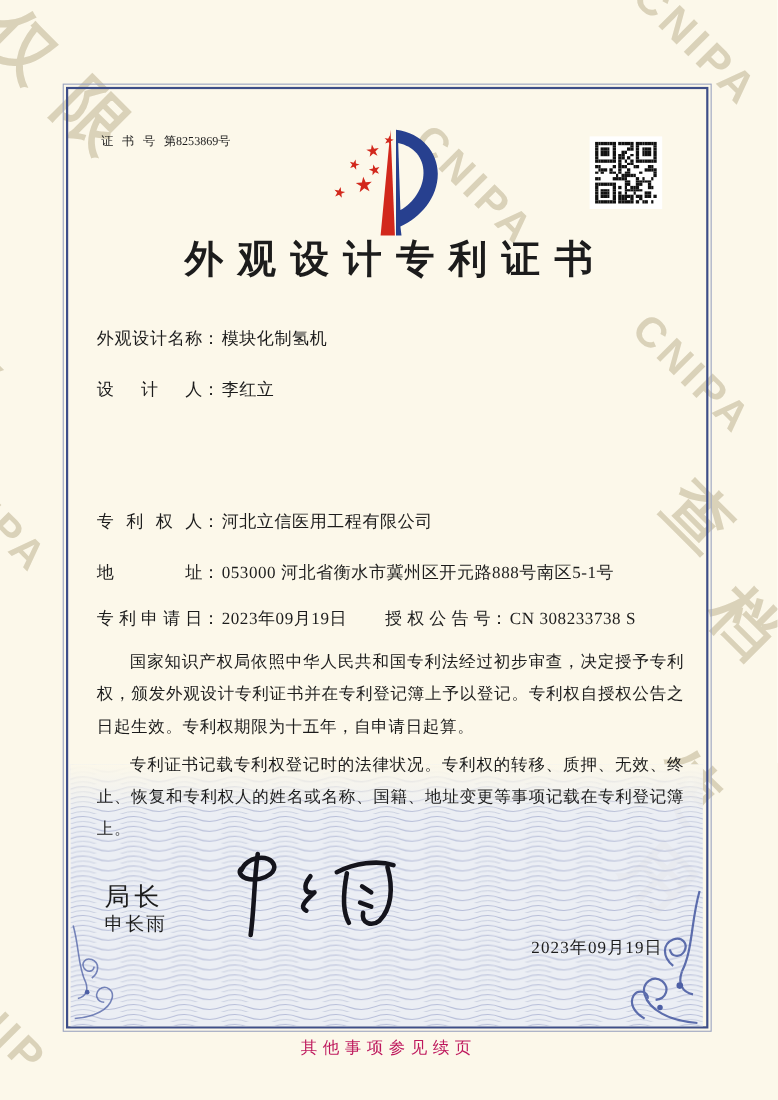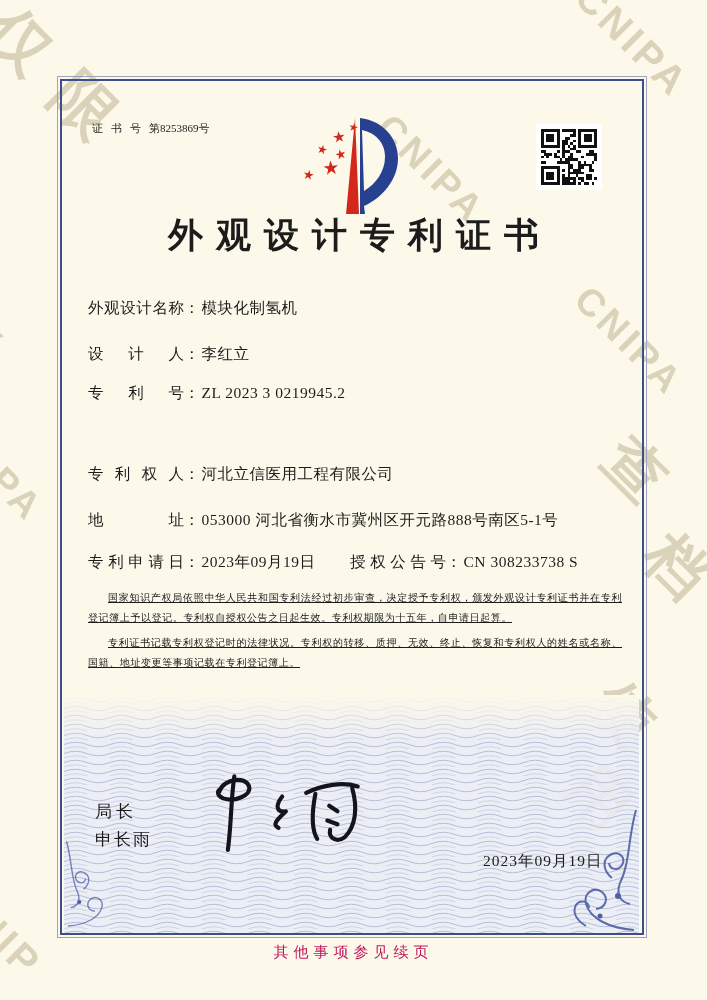--- a/index.html
+++ b/index.html
@@ -37,24 +37,24 @@
     position:absolute;left:0;right:0;top:212px;z-index:3;text-align:center;
     font-size:35px;font-weight:bold;letter-spacing:13px;text-indent:13px;
   }
   
   .frow{position:absolute;left:88px;z-index:3;font-size:15.5px;white-space:nowrap;}
   .flabel{display:inline-block;width:96px;text-align:justify;text-align-last:justify;vertical-align:bottom;}
   .fcolon{margin:0 2px 0 0;}
   .fvalue{letter-spacing:.5px;}
   .fgroup2{position:absolute;left:262px;top:0;}
   
-  .body-text{position:absolute;left:88px;top:588px;width:534px;z-index:3;font-size:10px;line-height:1.95;text-decoration:underline;}
+  .body-text{position:absolute;left:88px;top:588px;width:534px;z-index:3;font-size:15px;line-height:1.95;}
   .body-text p{margin:0 0 6px 0;text-indent:2em;text-align:justify;letter-spacing:.6px;}
   
-  .signer-title{position:absolute;left:95px;top:800px;z-index:3;font-size:17px;letter-spacing:4px;}
+  .signer-title{position:absolute;left:95px;top:800px;z-index:3;font-size:23px;letter-spacing:4px;}
   .signer-name{position:absolute;left:95px;top:828px;z-index:3;font-size:17px;letter-spacing:2px;}
   .signature{position:absolute;left:203px;top:764px;width:175px;height:90px;z-index:3;}
   .issue-date{position:absolute;left:483px;top:851px;z-index:3;font-size:15.5px;letter-spacing:1px;}
   
   .page-note{position:absolute;left:0;right:0;top:909px;z-index:3;text-align:center;font-size:12.5px;letter-spacing:3px;color:#2c2c34;}
   .continuation-note{position:absolute;left:0;right:0;top:943px;z-index:3;text-align:center;font-size:15px;letter-spacing:5px;color:#be185d;}
 </style>
 </head>
 <body>
 
@@ -578,23 +578,20 @@
   </div>
 
   <div class="doc-title">外观设计专利证书</div>
 
   <div class="frow" style="top:298px">
     <span class="flabel">外观设计名称</span><span class="fcolon">：</span><span class="fvalue">模块化制氢机</span>
   </div>
   <div class="frow" style="top:344px">
     <span class="flabel">设计人</span><span class="fcolon">：</span><span class="fvalue">李红立</span>
   </div>
-  <div class="frow" style="top:383px">
-    <span class="flabel">专利号</span><span class="fcolon">：</span><span class="fvalue">ZL 2023 3 0219945.2</span>
-  </div>
   <div class="frow" style="top:464px">
     <span class="flabel">专利权人</span><span class="fcolon">：</span><span class="fvalue">河北立信医用工程有限公司</span>
   </div>
   <div class="frow" style="top:510px">
     <span class="flabel">地址</span><span class="fcolon">：</span><span class="fvalue">053000 河北省衡水市冀州区开元路888号南区5-1号</span>
   </div>
   <div class="frow" style="top:552px">
     <span class="flabel">专利申请日</span><span class="fcolon">：</span><span class="fvalue">2023年09月19日</span>
     <span class="fgroup2">
       <span class="flabel">授权公告号</span><span class="fcolon">：</span><span class="fvalue">CN 308233738 S</span>

